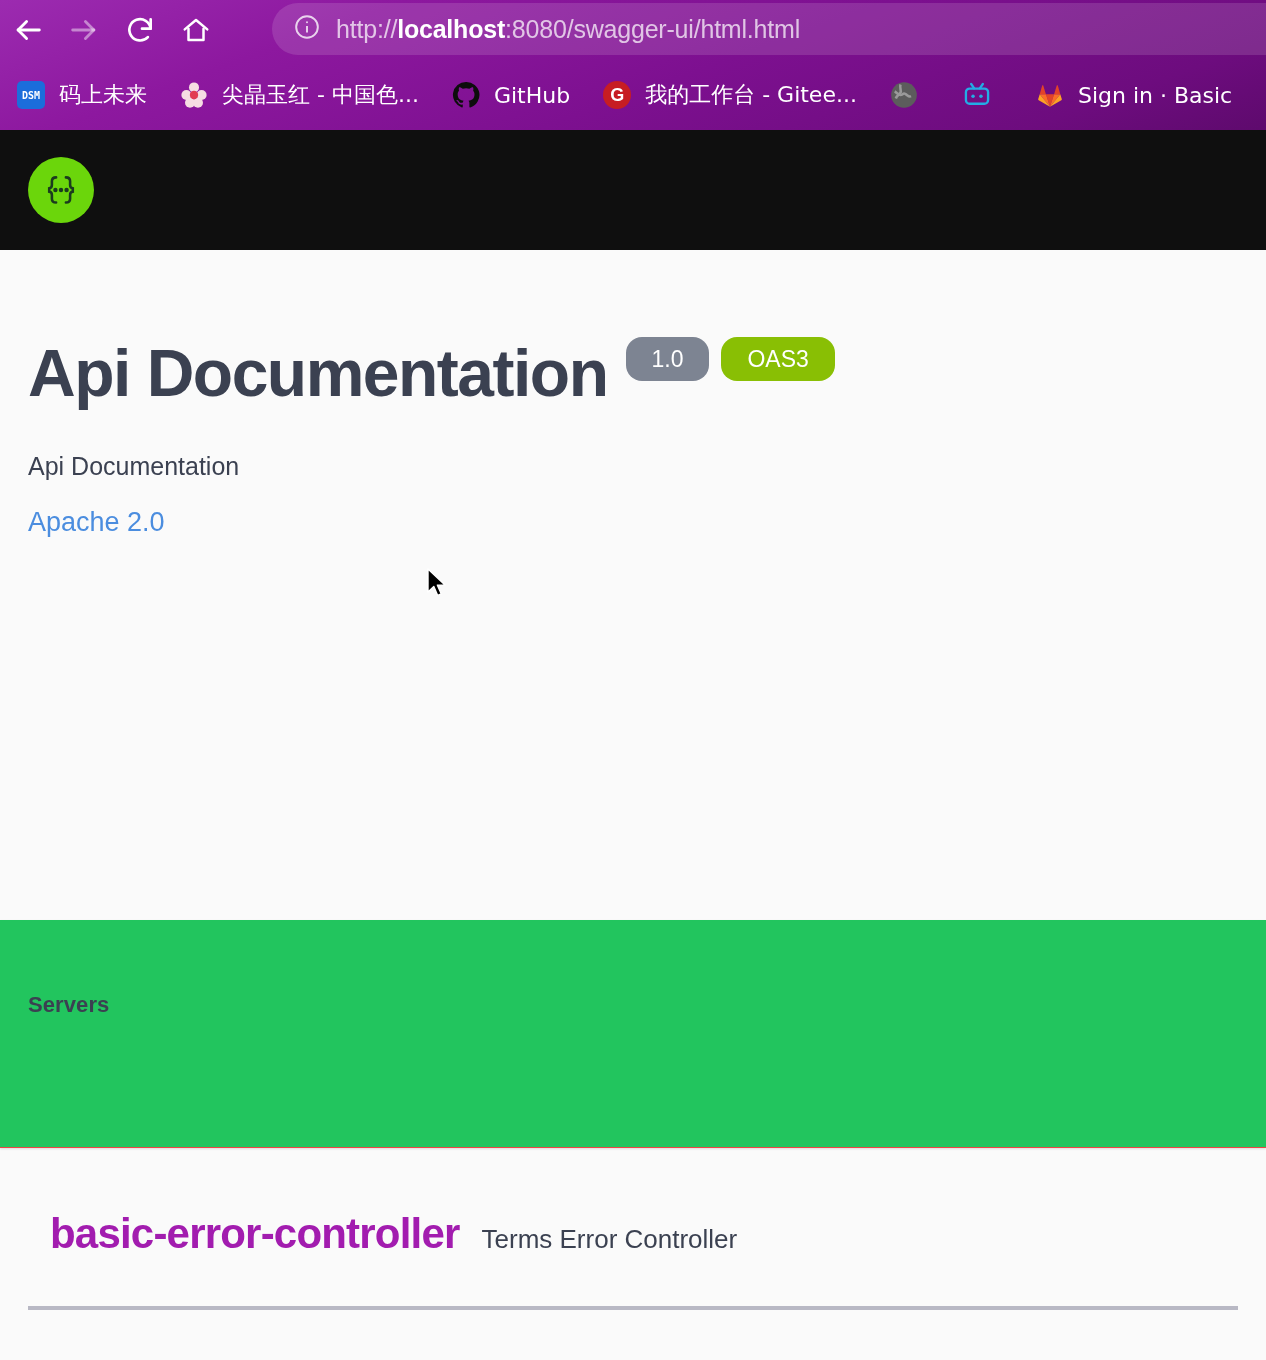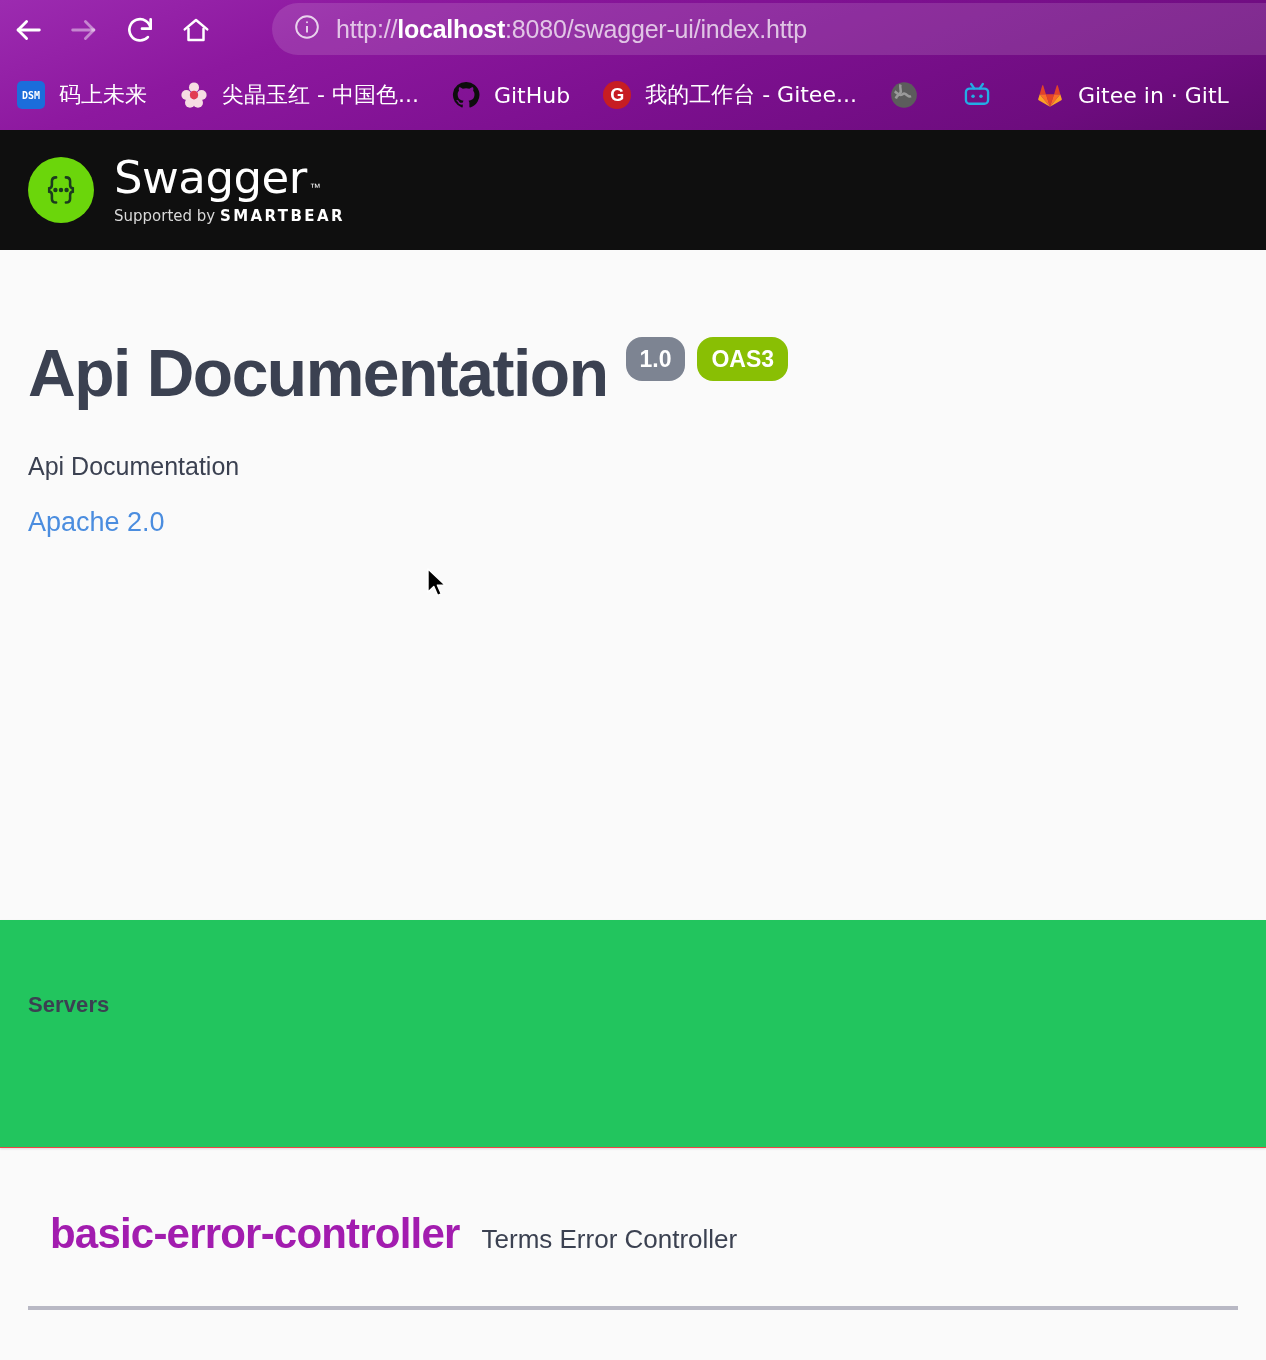--- a/index.html
+++ b/index.html
@@ -130,24 +130,24 @@
   .api-title {
     font-size: 66px;
     font-weight: 700;
     color: #3b4151;
     letter-spacing: -1.5px;
     line-height: 1;
     font-family: "Liberation Sans", sans-serif;
   }
   .badge {
     display: inline-flex; align-items: center; justify-content: center;
-    font-size: 23px; font-weight: 700; color: #ffffff;
+    font-size: 23px; font-weight: 400; color: #ffffff;
     border-radius: 16px;
     margin-left: 18px;
-    padding: 0 14px;
+    padding: 0 26px;
     height: 44px;
     position: relative; top: -14px;
     font-family: "Liberation Sans", sans-serif;
   }
   .badge-version { background: #7d8492; }
   .badge-oas { background: #89bf04; margin-left: 12px; }
 
   .api-url {
     display: block;
     margin-top: 36px;
@@ -280,21 +280,21 @@
     </div>
 
     <div class="url-bar">
       <span class="info-icon">
         <svg width="26" height="26" viewBox="0 0 24 24" fill="none" stroke="rgba(255,255,255,0.78)" stroke-width="1.8">
           <circle cx="12" cy="12" r="10"></circle>
           <line x1="12" y1="11" x2="12" y2="17"></line>
           <circle cx="12" cy="7.6" r="0.9" fill="rgba(255,255,255,0.78)" stroke="none"></circle>
         </svg>
       </span>
-      <span class="url-text"><span>http://</span><span class="host">localhost</span><span>:8080/swagger-ui/index.http</span></span>
+      <span class="url-text"><span>http://</span><span class="host">localhost</span><span>:8080/swagger-ui/html.html</span></span>
     </div>
 
     <div class="bookmarks-bar">
 
       <div class="bookmark">
         <span class="bm-icon">
           <span class="fav-dsm">DSM</span>
         </span>
         <span class="bm-label">码上未来</span>
       </div>
@@ -358,47 +358,37 @@
           <svg width="28" height="28" viewBox="0 0 24 24">
             <path d="M12 22 8.5 11.3h7L12 22z" fill="#e24329"></path>
             <path d="M12 22 3.2 11.3h5.3L12 22z" fill="#fc6d26"></path>
             <path d="M3.2 11.3 1.9 15.4c-.1.4 0 .8.4 1L12 22 3.2 11.3z" fill="#fca326"></path>
             <path d="M3.2 11.3h5.3L6.2 3.9c-.1-.4-.7-.4-.9 0l-2.1 7.4z" fill="#e24329"></path>
             <path d="M12 22 20.8 11.3h-5.3L12 22z" fill="#fc6d26"></path>
             <path d="M20.8 11.3l1.3 4.1c.1.4 0 .8-.4 1L12 22l8.8-10.7z" fill="#fca326"></path>
             <path d="M20.8 11.3h-5.3l2.3-7.4c.1-.4.7-.4.9 0l2.1 7.4z" fill="#e24329"></path>
           </svg>
         </span>
-        <span class="bm-label">Gitee in · GitL</span>
+        <span class="bm-label">Sign in · Basic</span>
       </div>
 
     </div>
   </div>
 
   <div class="swagger-topbar">
     <div class="logo-wrap">
       <div class="logo-circle">
         <svg width="42" height="42" viewBox="0 0 36 36">
           <path d="M13.8 7.2c-2.6 0-3.6 1.3-3.6 3.3v3.2c0 1.6-.8 2.6-2.3 2.8v2.9c1.5.2 2.3 1.2 2.3 2.8v3.2c0 2 1 3.3 3.6 3.3" fill="none" stroke="#1b3b1f" stroke-width="2.2" stroke-linecap="round"></path>
           <path d="M22.2 7.2c2.6 0 3.6 1.3 3.6 3.3v3.2c0 1.6.8 2.6 2.3 2.8v2.9c-1.5.2-2.3 1.2-2.3 2.8v3.2c0 2-1 3.3-3.6 3.3" fill="none" stroke="#1b3b1f" stroke-width="2.2" stroke-linecap="round"></path>
           <circle cx="13.2" cy="18" r="1.9" fill="#1b3b1f"></circle>
           <circle cx="18" cy="18" r="1.9" fill="#1b3b1f"></circle>
           <circle cx="22.8" cy="18" r="1.9" fill="#1b3b1f"></circle>
         </svg>
       </div>
-      <div class="logo-text-wrap">
-        <div style="position:relative;display:inline-block;">
-          <span class="logo-word">Swagger</span>
-          <span class="logo-tm">™</span>
-        </div>
-        <div class="logo-sub">
-          <span>Supported by</span>
-          <b>SMARTBEAR</b>
-        </div>
-      </div>
     </div>
   </div>
 
   <div class="info-section">
     <div class="container">
       <div class="title-row">
         <h1 class="api-title">Api Documentation</h1>
         <span class="badge badge-version">1.0</span>
         <span class="badge badge-oas">OAS3</span>
       </div>

